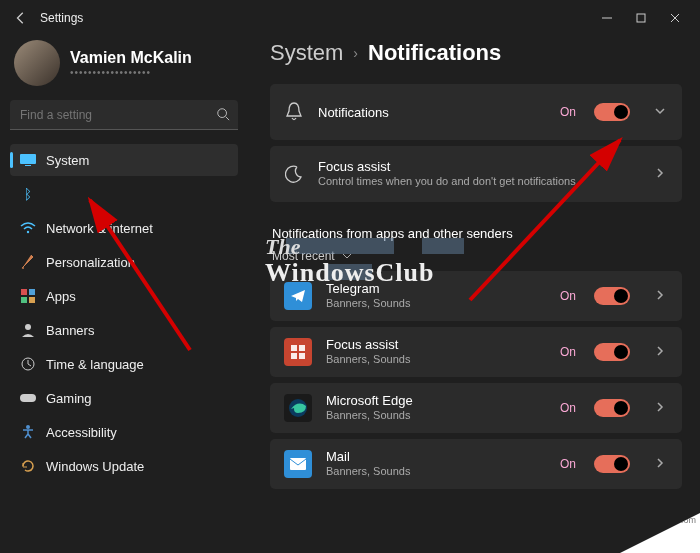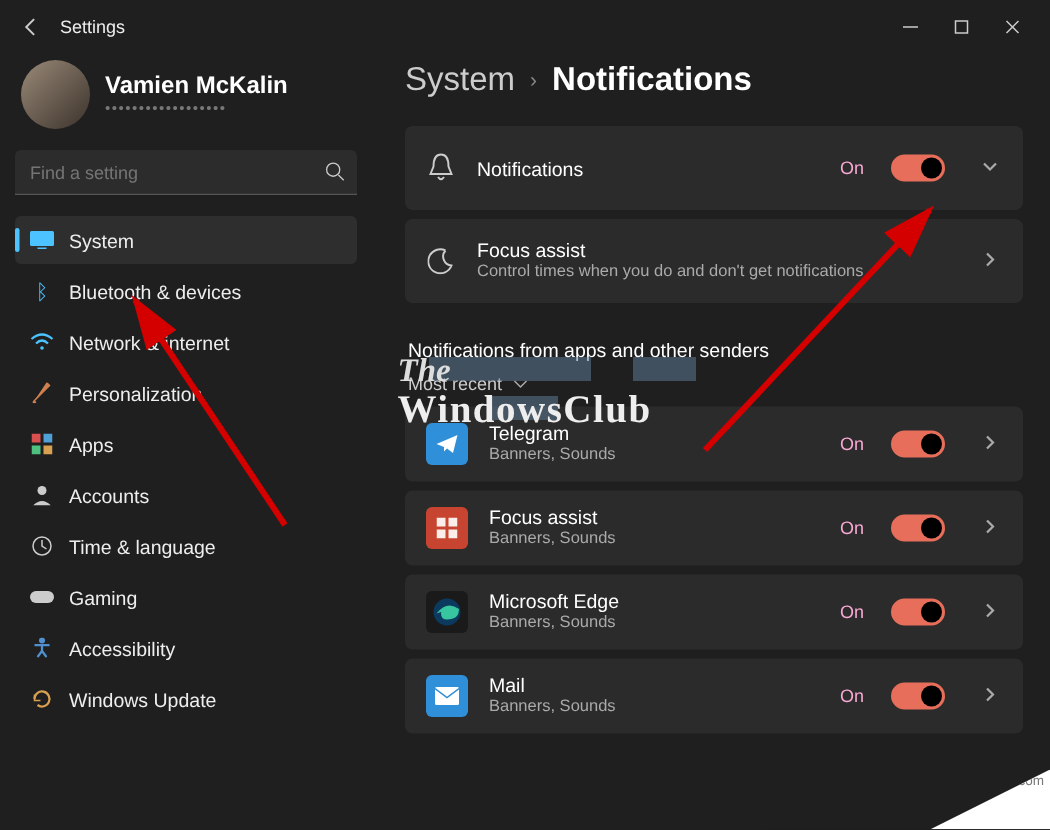--- a/index.html
+++ b/index.html
@@ -103,21 +103,20 @@
         <span class="nav-icon">
             <svg width="16" height="12">
               <rect x="0" y="0" width="16" height="10" rx="1" fill="#4cc2ff"></rect>
               <rect x="5" y="11" width="6" height="1" fill="#4cc2ff"></rect>
             </svg>
           </span>
         <span class="nav-label">System</span>
       </div>
       <div class="nav-item">
         <span class="nav-icon" style="color:#4cc2ff">ᛒ</span>
-        <span class="nav-label">Bluetooth &amp; devices</span>
       </div>
       <div class="nav-item">
         <span class="nav-icon">
             <svg width="16" height="12" viewBox="0 0 16 12">
               <path d="M1 4 Q8 -2 15 4 M4 7 Q8 3 12 7" stroke="#4cc2ff" fill="none" stroke-width="1.5"></path>
               <circle cx="8" cy="10" r="1.2" fill="#4cc2ff"></circle>
             </svg>
           </span>
         <span class="nav-label">Network &amp; internet</span>
       </div>
@@ -140,21 +139,21 @@
           </span>
         <span class="nav-label">Apps</span>
       </div>
       <div class="nav-item">
         <span class="nav-icon">
             <svg width="14" height="14" viewBox="0 0 14 14">
               <circle cx="7" cy="4" r="3" fill="#ccc"></circle>
               <path d="M1 14 Q7 8 13 14" fill="#ccc"></path>
             </svg>
           </span>
-        <span class="nav-label">Accounts</span>
+        <span class="nav-label">Banners</span>
       </div>
       <div class="nav-item">
         <span class="nav-icon">
             <svg width="14" height="14" viewBox="0 0 14 14">
               <circle cx="7" cy="7" r="6" stroke="#ccc" fill="none"></circle>
               <path d="M7 3 L7 7 L10 9" stroke="#ccc" fill="none"></path>
             </svg>
           </span>
         <span class="nav-label">Time &amp; language</span>
       </div>

